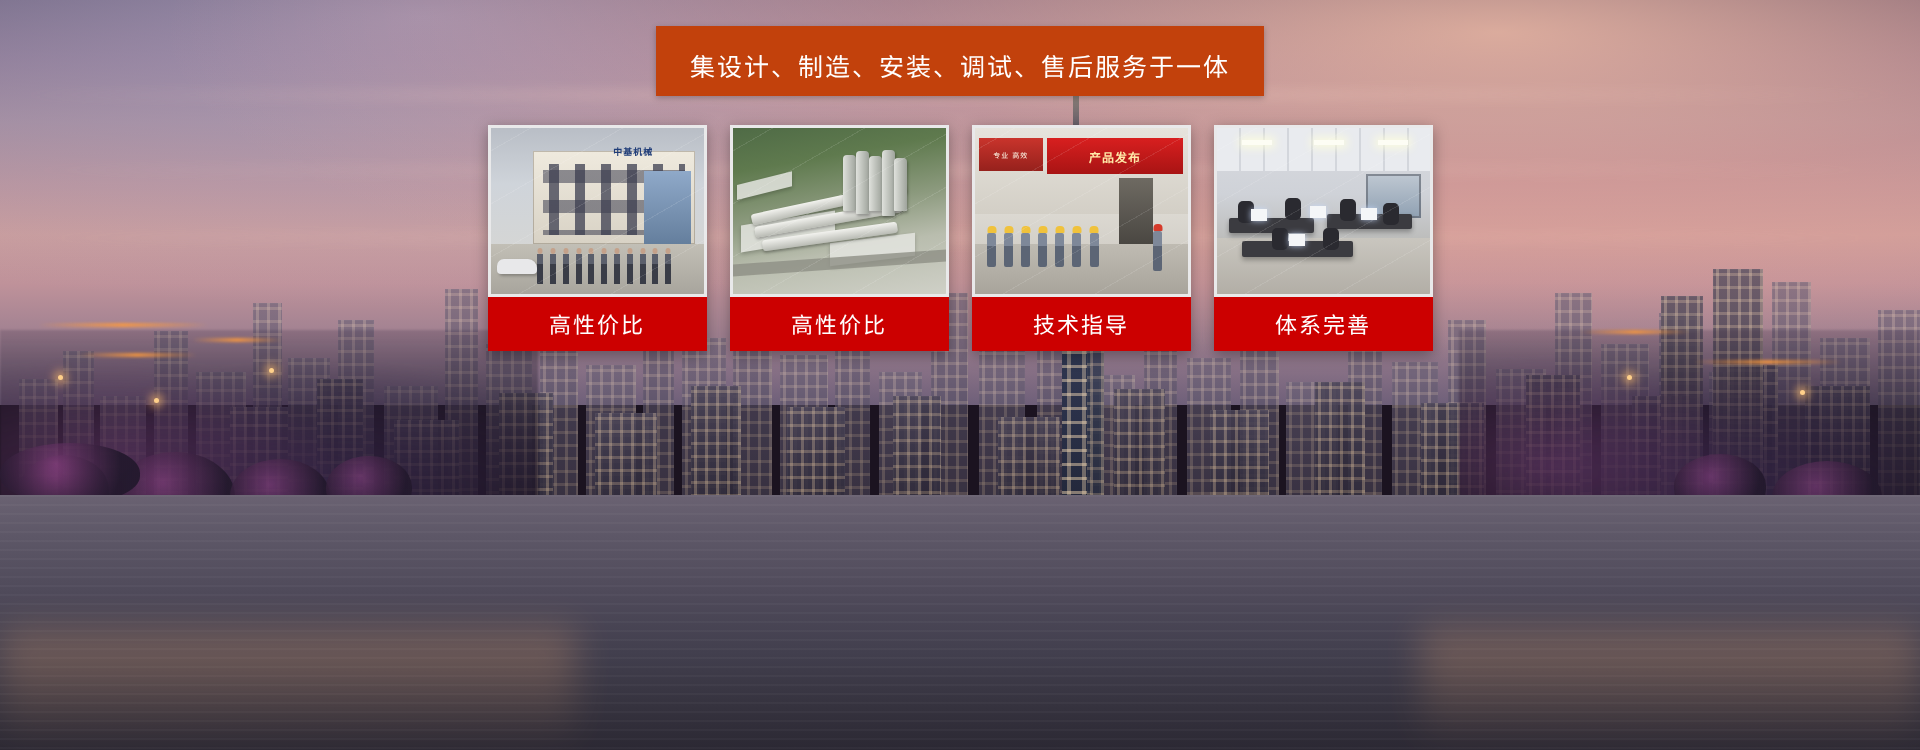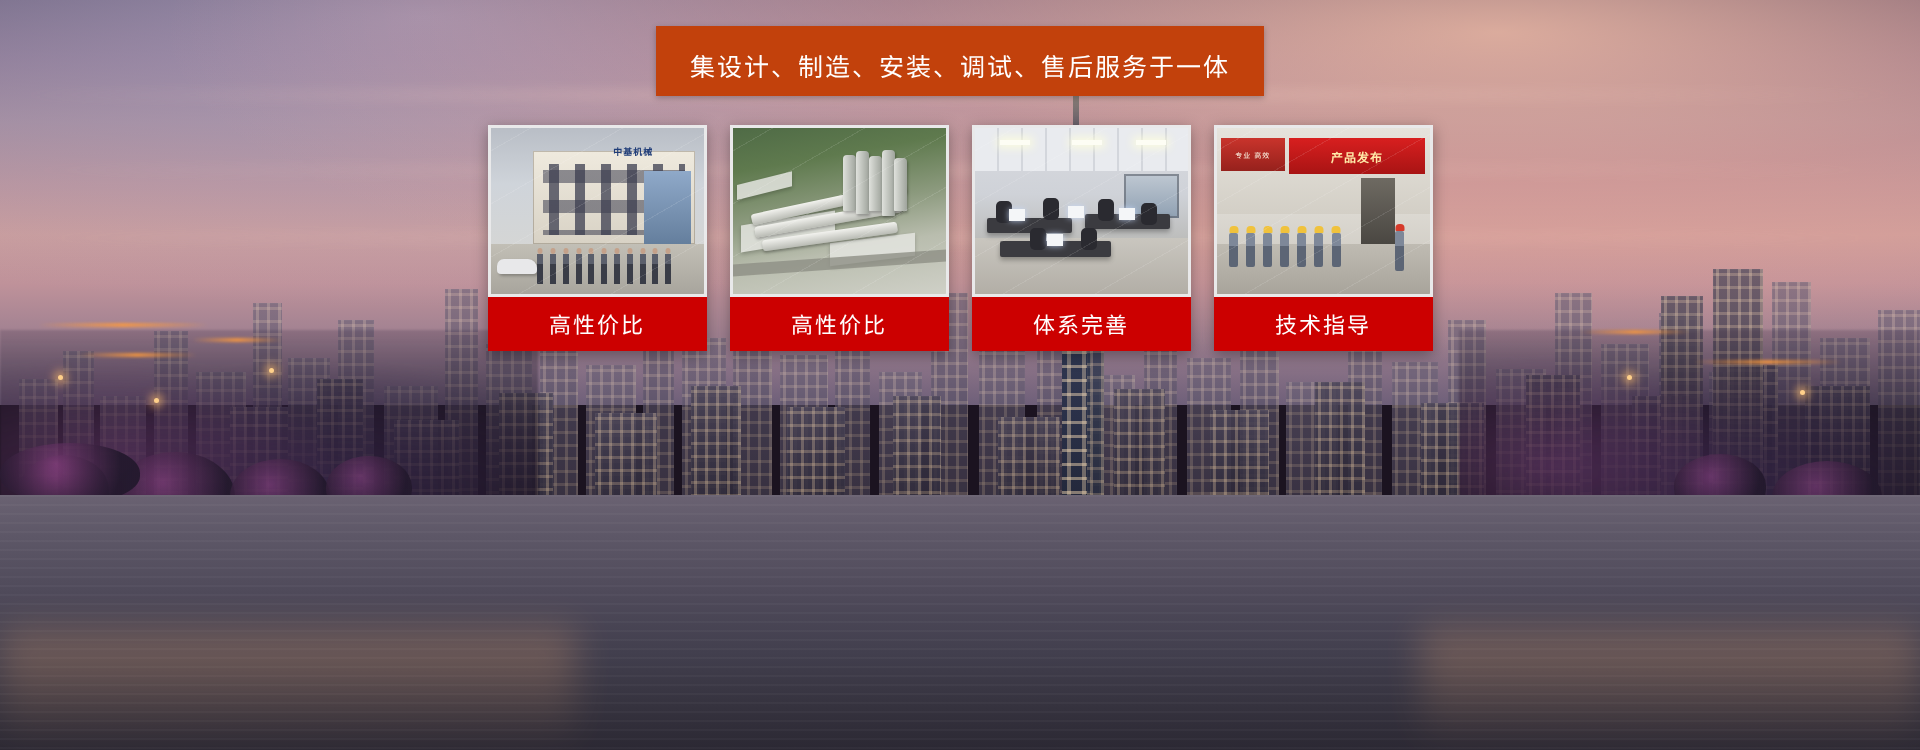--- a/index.html
+++ b/index.html
@@ -579,20 +579,40 @@
           <div class="pipe" style="left:14%;top:62%;width:64%;transform:rotate(-8deg)"></div>
           <div class="silo" style="left:52%;top:16%;height:34%"></div>
           <div class="silo" style="left:58%;top:14%;height:38%"></div>
           <div class="silo" style="left:64%;top:17%;height:33%"></div>
           <div class="silo" style="left:70%;top:13%;height:40%"></div>
           <div class="silo" style="left:76%;top:18%;height:32%"></div>
           <div class="slab" style="left:2%;top:30%;width:26%;height:9%;transform:skewY(-14deg)"></div>
           <div class="wm"></div>
         </div>
         <div class="caption">高性价比</div>
+      </div>
+
+      <div class="card">
+        <div class="thumb t4">
+          <div class="wall"></div>
+          <div class="redband">产品发布</div>
+          <div class="bannerL">专业 高效</div>
+          <div class="door"></div>
+          <div class="floor4"></div>
+          <div class="worker" style="left:6%"></div>
+          <div class="worker" style="left:14%"></div>
+          <div class="worker" style="left:22%"></div>
+          <div class="worker" style="left:30%"></div>
+          <div class="worker" style="left:38%"></div>
+          <div class="worker" style="left:46%"></div>
+          <div class="worker" style="left:54%"></div>
+          <div class="worker red" style="left:84%;height:40px;bottom:14%"></div>
+          <div class="wm"></div>
+        </div>
+        <div class="caption">技术指导</div>
       </div>
 
       <div class="card">
         <div class="thumb t3">
           <div class="ceil"></div>
           <div class="lamp2" style="left:12%"></div>
           <div class="lamp2" style="left:46%"></div>
           <div class="lamp2" style="left:76%"></div>
           <div class="winw"></div>
           <div class="floor"></div>
@@ -607,35 +627,15 @@
           <div class="chair" style="left:50%; top:60%"></div>
           <div class="pc" style="left:16%; top:49%"></div>
           <div class="pc" style="left:44%; top:47%"></div>
           <div class="pc" style="left:68%; top:48%"></div>
           <div class="pc" style="left:34%; top:64%"></div>
           <div class="wm"></div>
         </div>
         <div class="caption">体系完善</div>
       </div>
 
-      <div class="card">
-        <div class="thumb t4">
-          <div class="wall"></div>
-          <div class="redband">产品发布</div>
-          <div class="bannerL">专业 高效</div>
-          <div class="door"></div>
-          <div class="floor4"></div>
-          <div class="worker" style="left:6%"></div>
-          <div class="worker" style="left:14%"></div>
-          <div class="worker" style="left:22%"></div>
-          <div class="worker" style="left:30%"></div>
-          <div class="worker" style="left:38%"></div>
-          <div class="worker" style="left:46%"></div>
-          <div class="worker" style="left:54%"></div>
-          <div class="worker red" style="left:84%;height:40px;bottom:14%"></div>
-          <div class="wm"></div>
-        </div>
-        <div class="caption">技术指导</div>
-      </div>
-
     </div>
   </div>
 </div>
 
 </body></html>

